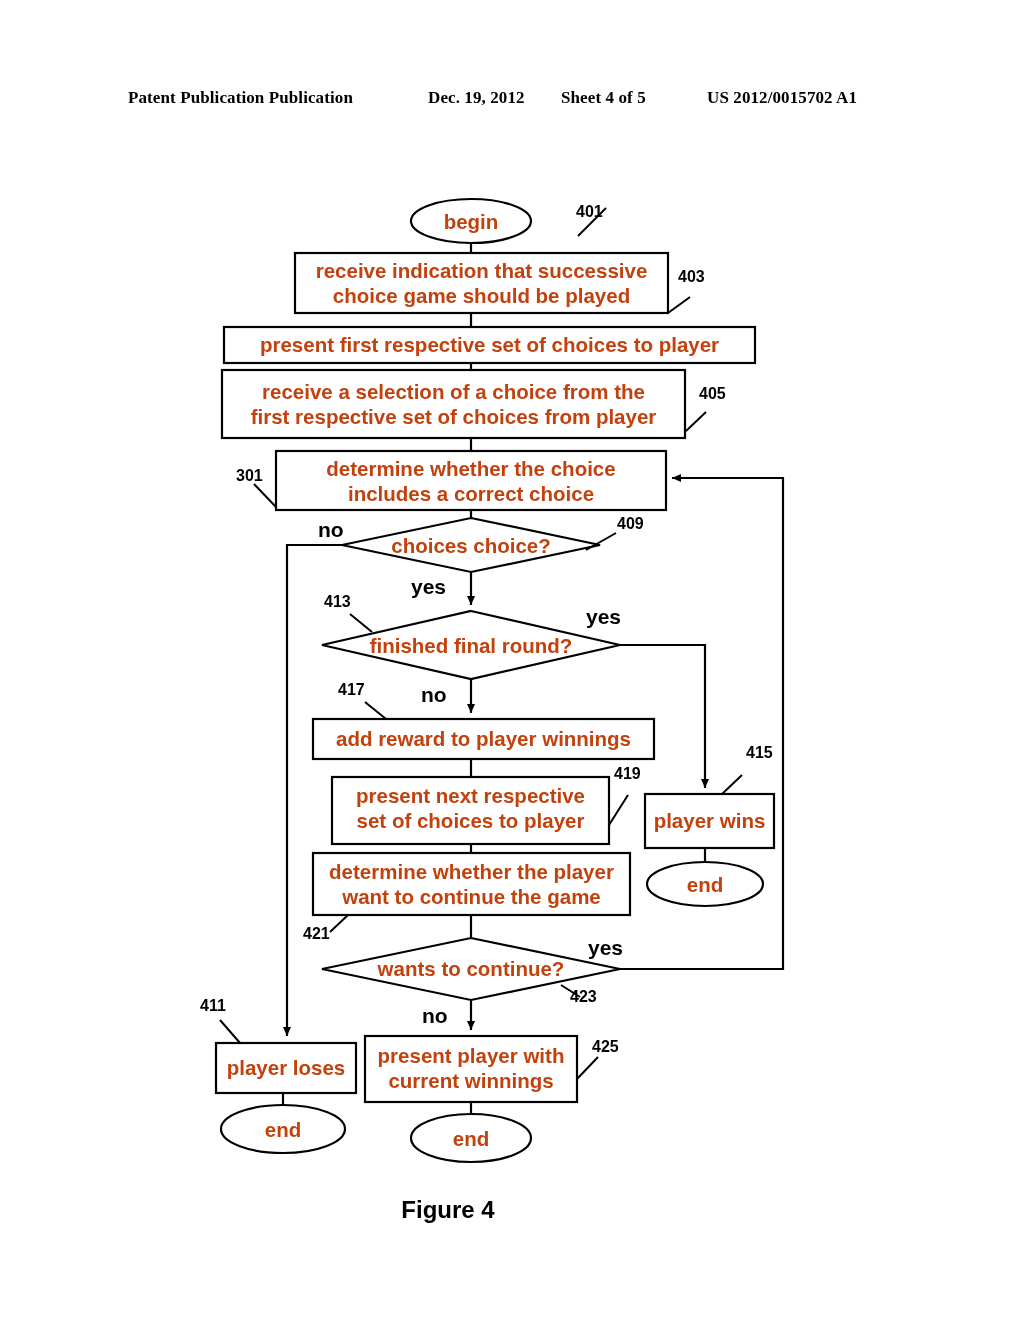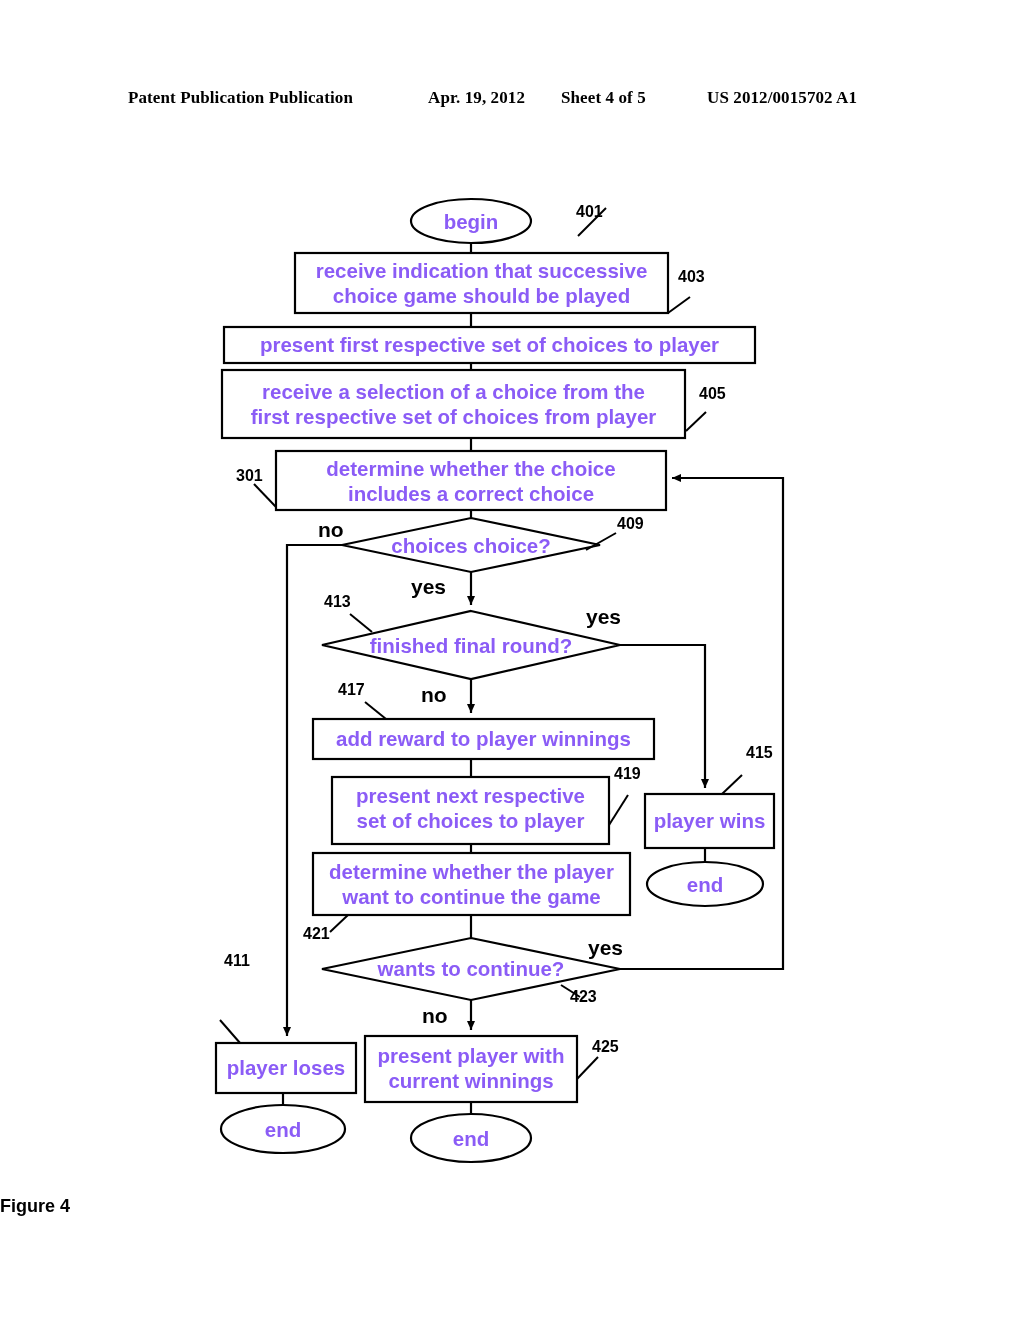--- a/index.html
+++ b/index.html
@@ -34,44 +34,44 @@
   .hdr-date  { position: absolute; left: 428px; top: 0; }
   .hdr-sheet { position: absolute; left: 561px; top: 0; }
   .hdr-num   { position: absolute; left: 707px; top: 0; }
 
   
   .fig-caption {
     position: absolute;
     left: 0;
     top: 1196px;
     width: 896px;
-    text-align: left;
-    font-family: "Liberation Sans", sans-serif;
-    font-weight: bold;
-    font-size: 18px;
+    text-align: center;
+    font-family: "Liberation Sans", sans-serif;
+    font-weight: bold;
+    font-size: 24px;
   }
 
   
   #flow-svg {
     position: absolute;
     left: 0;
     top: 0;
     width: 1024px;
     height: 1320px;
   }
 
   
   .node-label {
     position: absolute;
     text-align: center;
     font-family: "Liberation Sans", sans-serif;
     font-weight: bold;
     font-size: 20.5px;
     line-height: 25px;
-    color: #8b5cf6;
+    color: #c2410c;
     white-space: pre-line;
     pointer-events: none;
   }
 
   .ref-num {
     position: absolute;
     font-family: "Liberation Sans", sans-serif;
     font-weight: bold;
     font-size: 16px;
     color: #000;
@@ -82,21 +82,21 @@
     font-weight: bold;
     font-size: 21px;
     color: #000;
   }
 </style>
 </head>
 <body>
 
 <div class="page-header">
   <span class="hdr-pub">Patent Publication Publication</span>
-  <span class="hdr-date">Apr. 19, 2012</span>
+  <span class="hdr-date">Dec. 19, 2012</span>
   <span class="hdr-sheet">Sheet 4 of 5</span>
   <span class="hdr-num">US 2012/0015702 A1</span>
 </div>
 
 <svg id="flow-svg" viewBox="0 0 1024 1320">
   <defs>
     <marker id="arrow" markerWidth="11" markerHeight="11" refX="9" refY="4" orient="auto" markerUnits="userSpaceOnUse">
       <path d="M0,0 L9,4 L0,8 z" fill="#000"></path>
     </marker>
   </defs>
@@ -217,21 +217,21 @@
 
 <div class="node-label" style="left:233px; top:1117px; width:100px;">end</div>
 
 <div class="node-label" style="left:421px; top:1126px; width:100px;">end</div>
 
 <div class="ref-num" style="left:576px; top:203px;">401</div>
 <div class="ref-num" style="left:678px; top:268px;">403</div>
 <div class="ref-num" style="left:699px; top:385px;">405</div>
 <div class="ref-num" style="left:236px; top:467px;">301</div>
 <div class="ref-num" style="left:617px; top:515px;">409</div>
-<div class="ref-num" style="left:200px; top:952px;margin-left:24px;">411</div>
+<div class="ref-num" style="left:200px; top:997px;">411</div>
 <div class="ref-num" style="left:324px; top:593px;">413</div>
 <div class="ref-num" style="left:722px; top:744px;margin-left:24px;">415</div>
 <div class="ref-num" style="left:338px; top:681px;">417</div>
 <div class="ref-num" style="left:614px; top:765px;">419</div>
 <div class="ref-num" style="left:303px; top:925px;">421</div>
 <div class="ref-num" style="left:570px; top:988px;">423</div>
 <div class="ref-num" style="left:592px; top:1038px;">425</div>
 
 <div class="edge-label" style="left:318px; top:518px;">no</div>
 <div class="edge-label" style="left:411px; top:575px;">yes</div>

